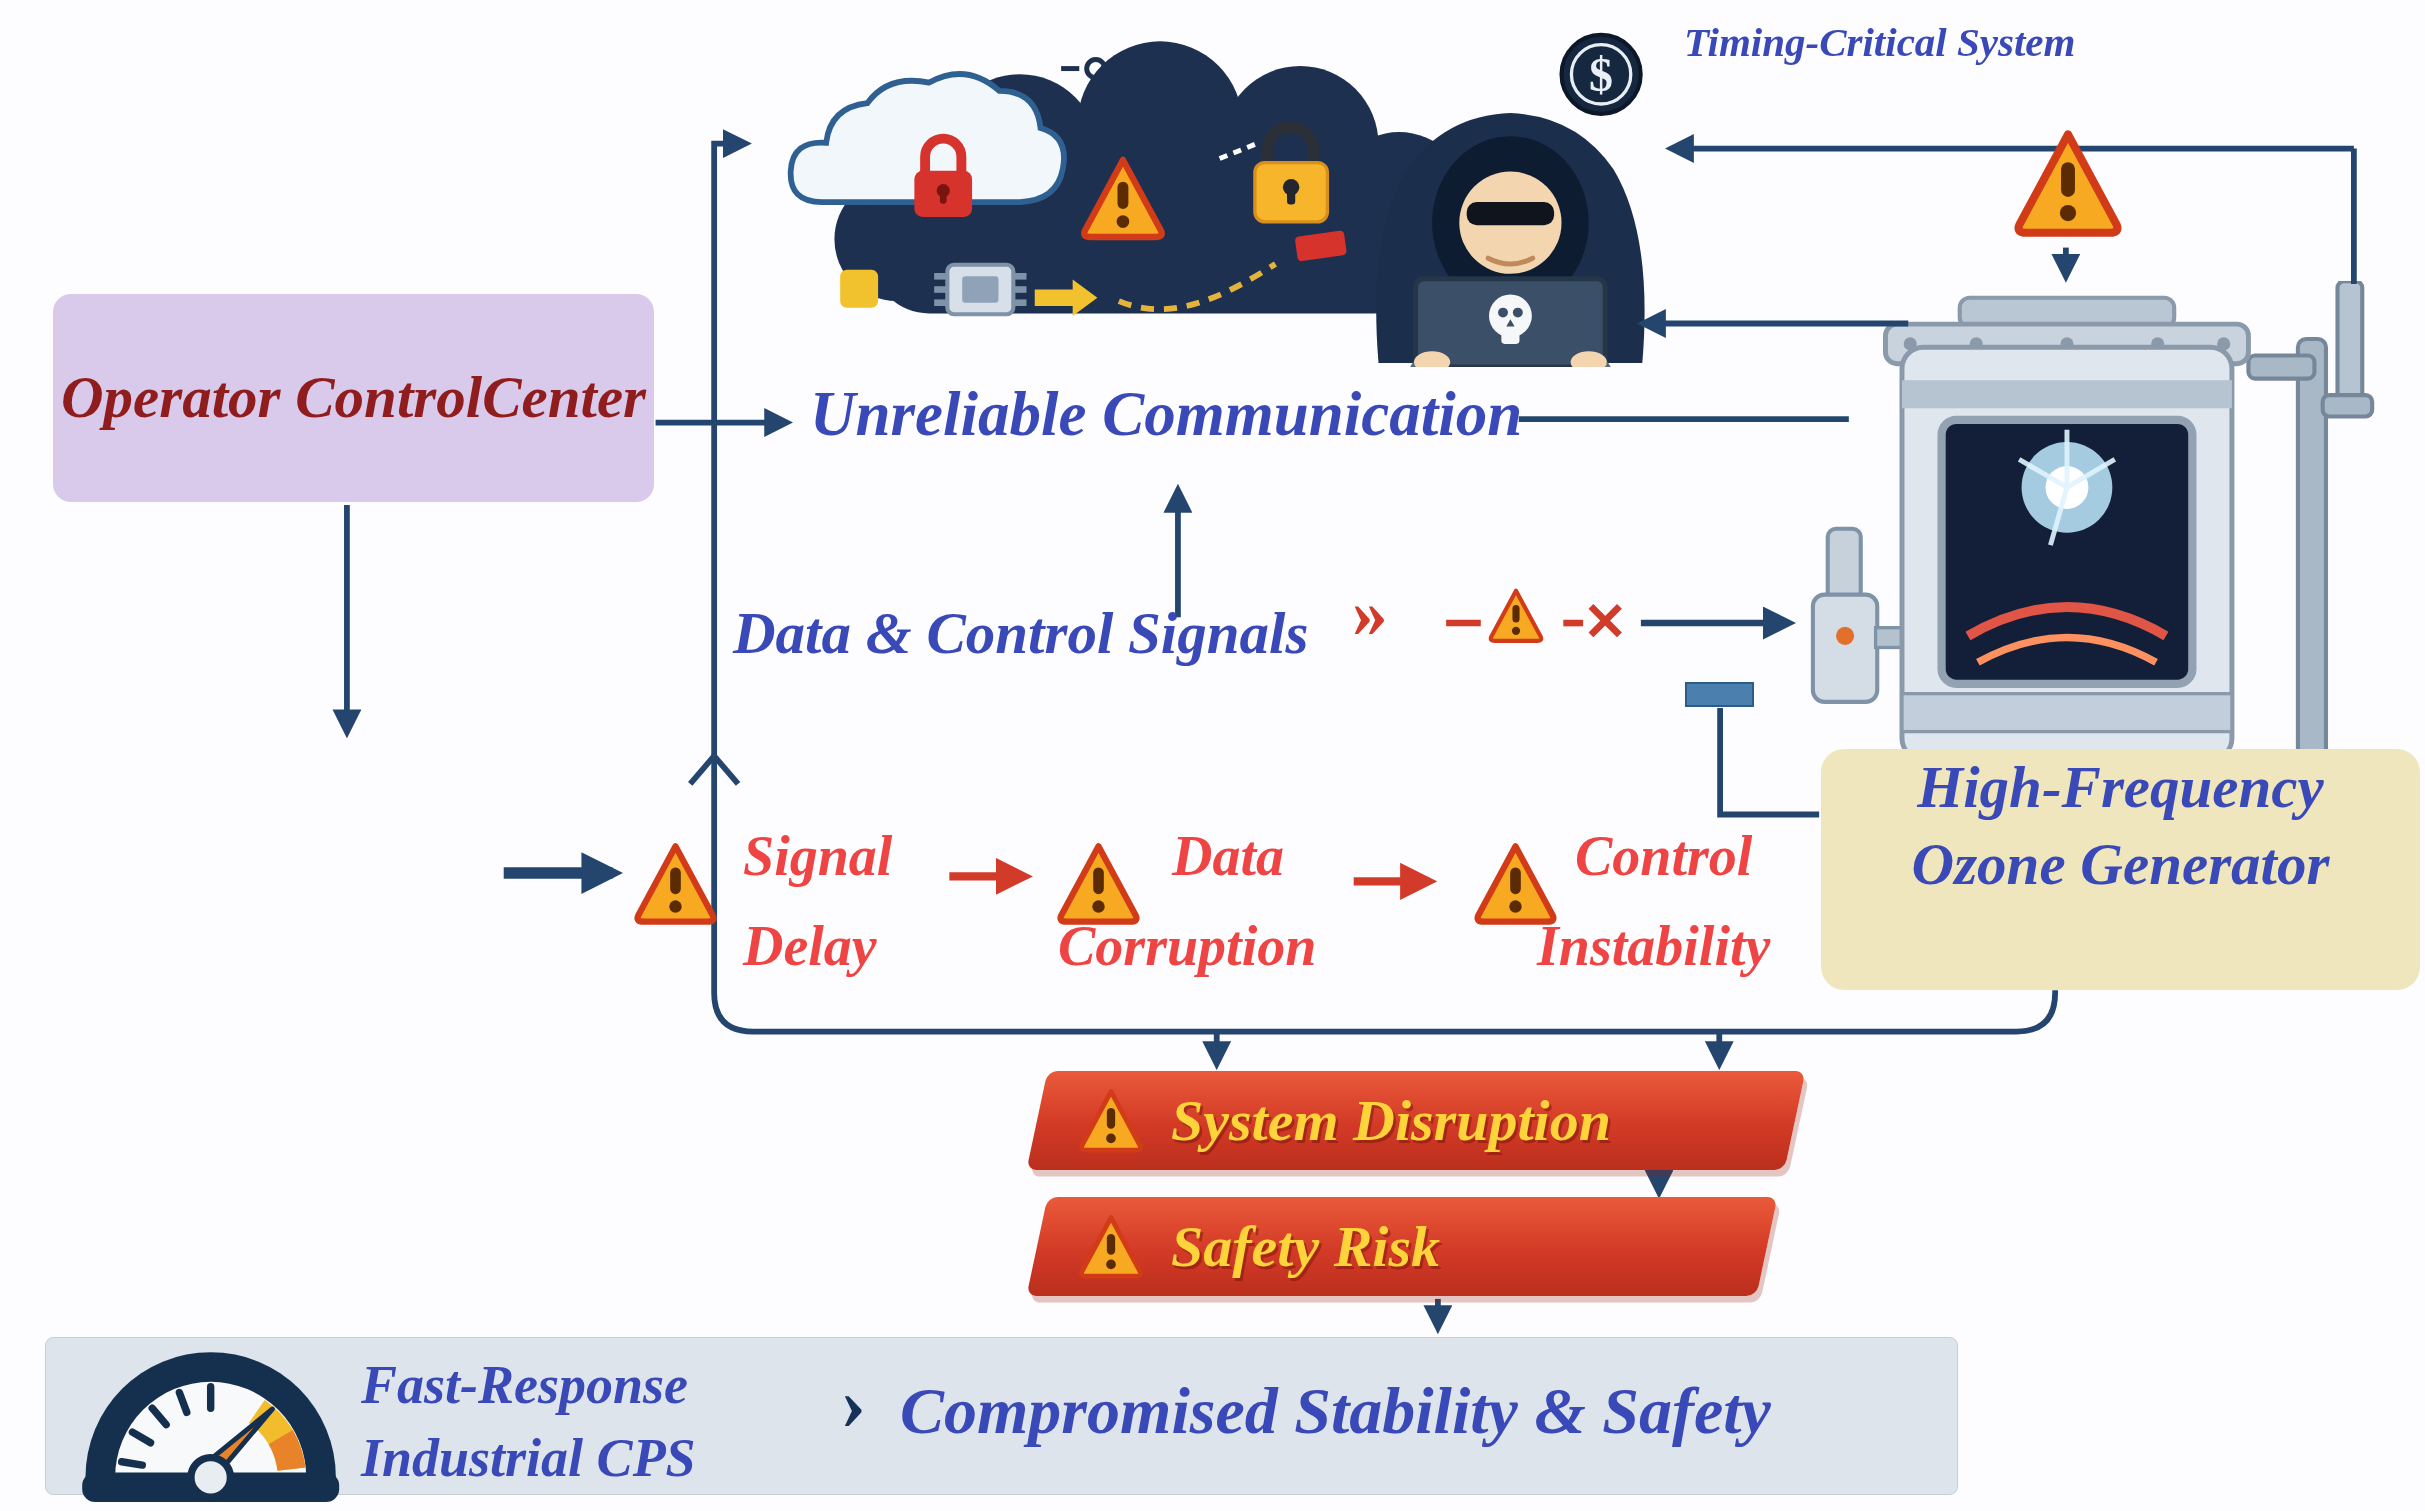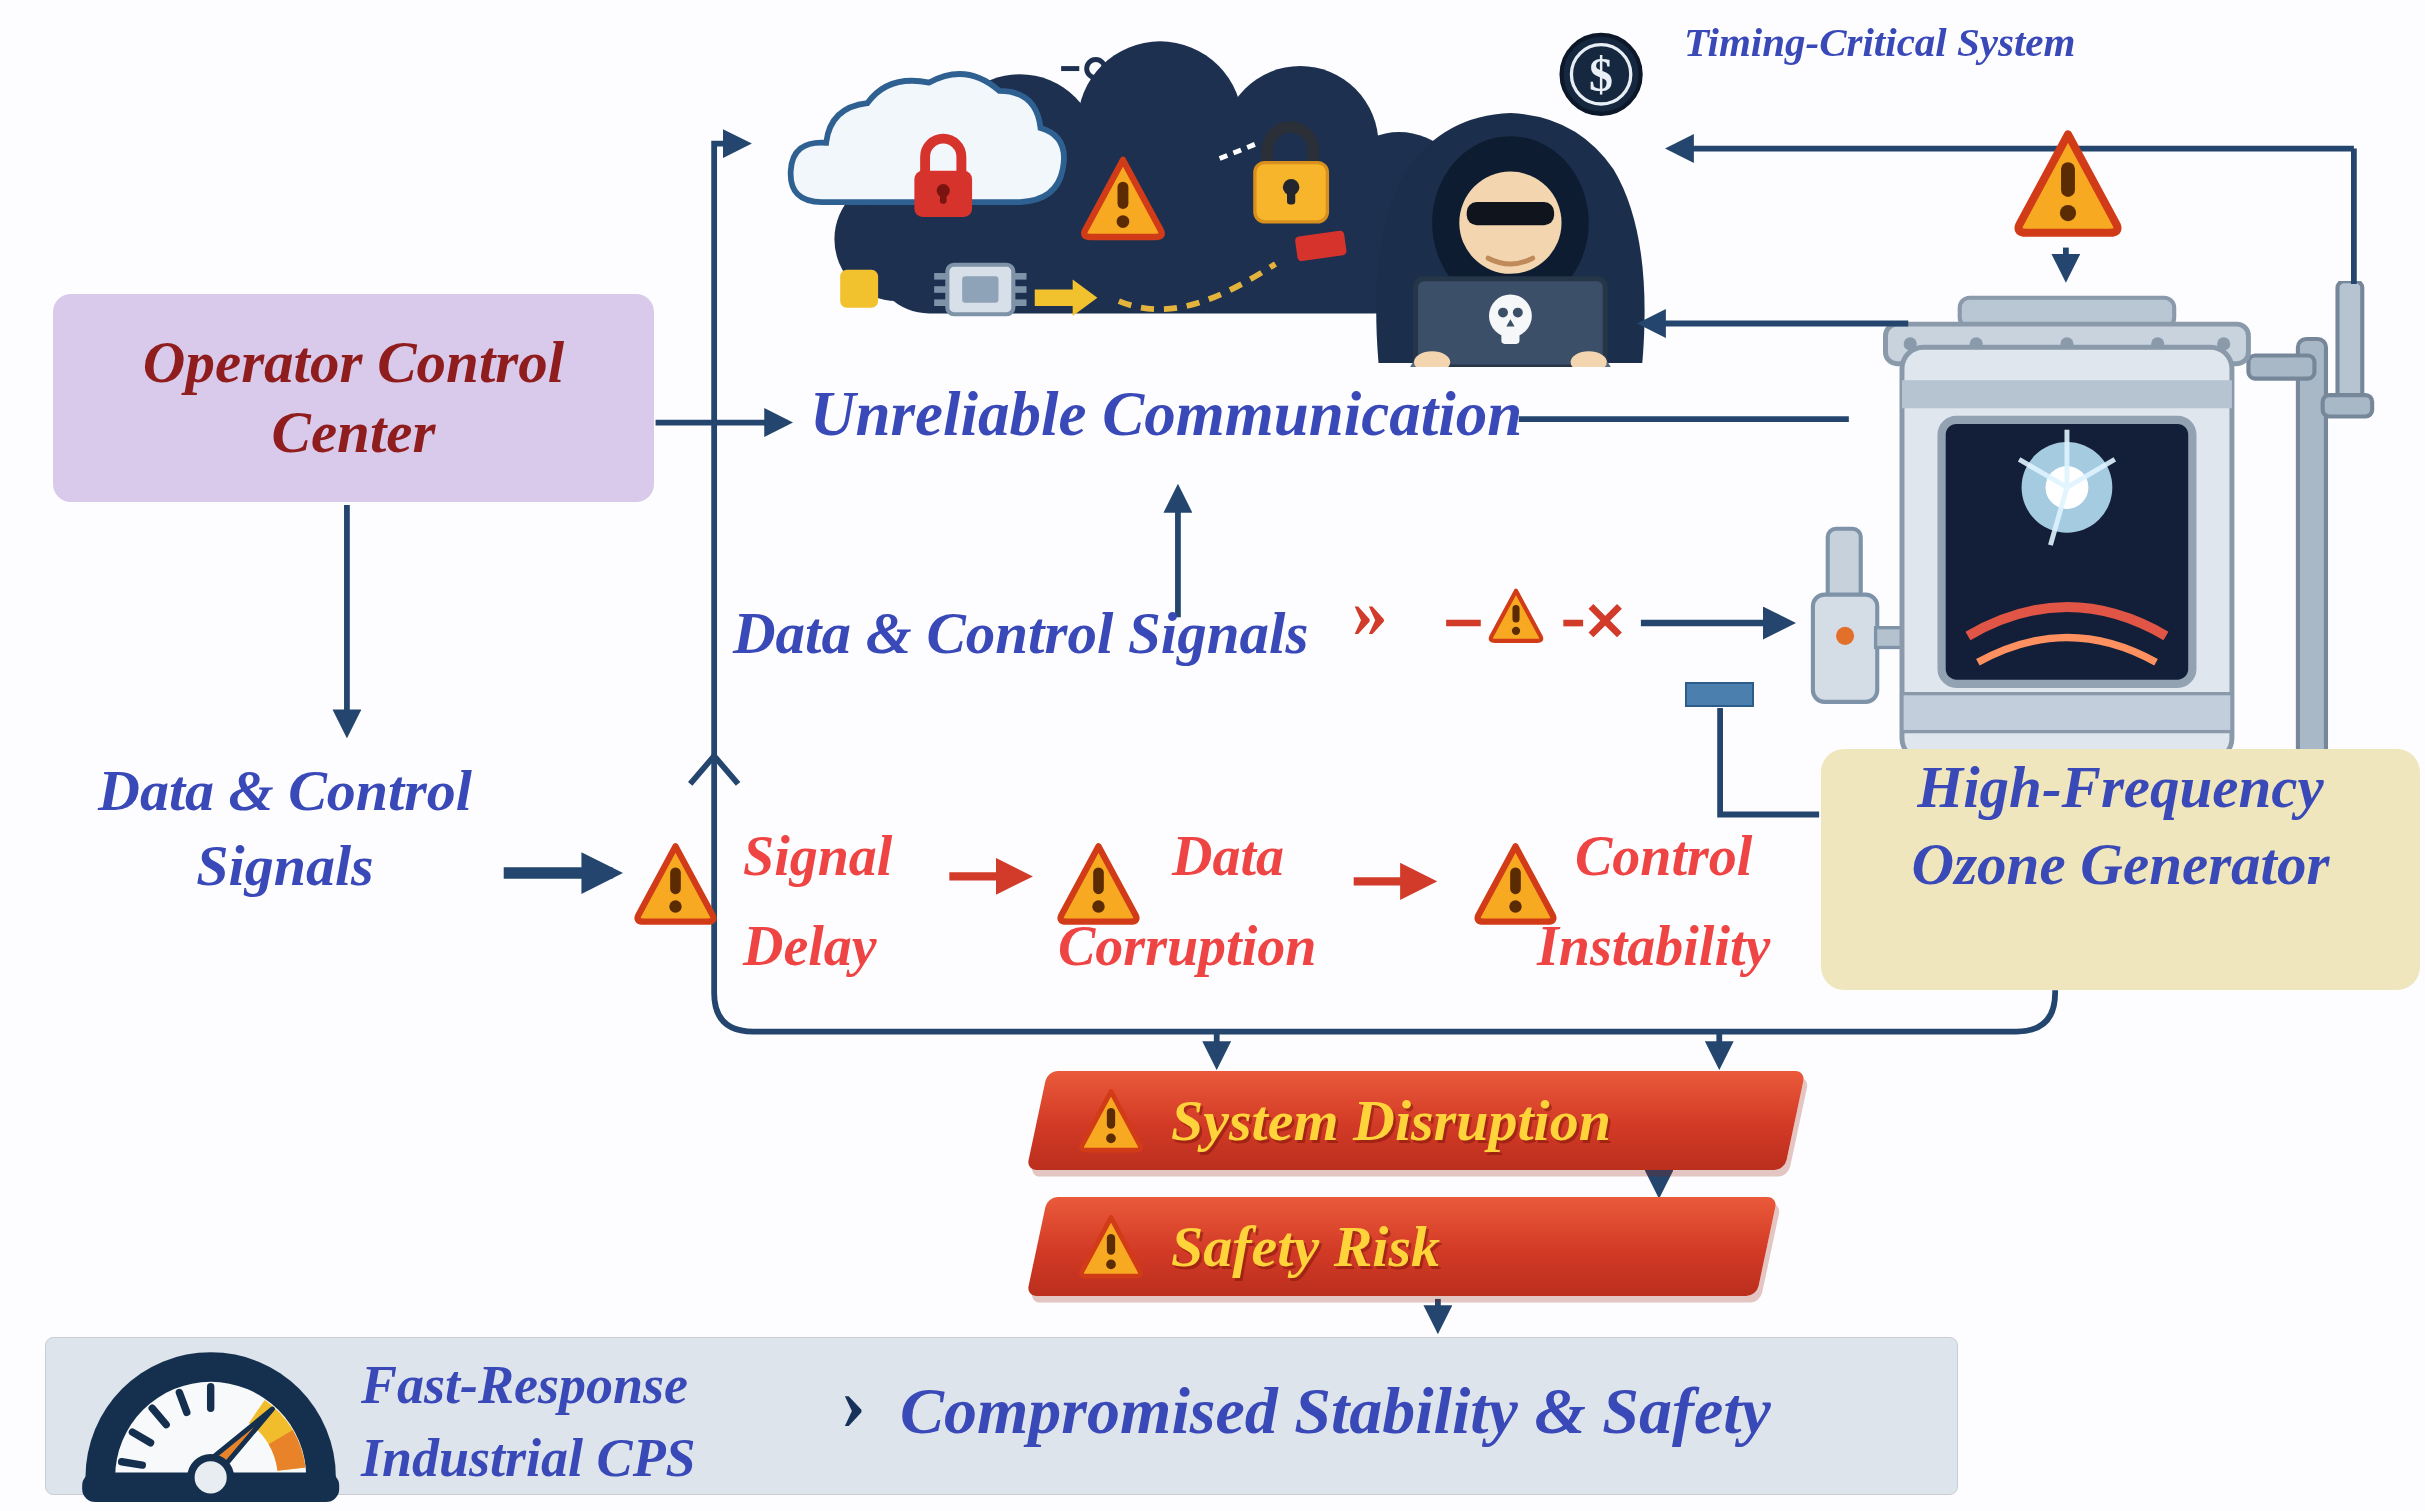--- a/index.html
+++ b/index.html
@@ -9,21 +9,21 @@
   }
   .canvas *{box-sizing:border-box;}
   .abs{position:absolute;}
   .lbl{position:absolute;color:#3a49b8;font-style:italic;font-weight:bold;white-space:nowrap;z-index:6;}
   .timing{left:1684px;top:18px;font-size:41px;}
   .unreliable{left:810px;top:378px;font-size:63px;}
   .mid-signals{left:733px;top:599px;font-size:59px;}
   .left-signals{left:25px;top:753px;width:520px;text-align:center;z-index:6;}
   .left-signals div{color:#3a49b8;font-style:italic;font-weight:bold;font-size:58px;line-height:1.3;}
   .op-box{left:53px;top:294px;width:601px;height:208px;background:#d9c9ea;border-radius:18px;
-    display:flex;flex-direction:column;align-items:center;justify-content:center;z-index:4;}
+    display:flex;align-items:center;justify-content:center;z-index:4;}
   .op-box div{color:#8f1d1d;font-style:italic;font-weight:bold;font-size:59px;line-height:1.18;}
   .ozone-box{left:1821px;top:749px;width:599px;height:241px;background:#efe6bd;border-radius:23px;
     display:flex;flex-direction:column;align-items:center;justify-content:flex-start;z-index:5;}
   .ozone-box div{color:#3a49b8;font-style:italic;font-weight:bold;font-size:59px;line-height:1.3;}
   .warn-icon{position:absolute;z-index:6;}
   .wtext{position:absolute;color:#ef4444;font-style:italic;font-weight:bold;font-size:56px;white-space:nowrap;z-index:6;}
   .mark{position:absolute;color:#d23b2a;font-weight:bold;z-index:7;font-style:normal;}
   .banner{position:absolute;transform:skewX(-12deg);background:linear-gradient(180deg,#ea5a3a 0%,#d23a26 55%,#bb2f1d 100%);
     border-radius:10px;display:flex;align-items:center;gap:21.5px;padding:0 36px;z-index:5;
     box-shadow:5px 6.6px 0 rgba(150,30,10,0.25);}
@@ -213,24 +213,20 @@
     <div>Center</div>
   </div>
   <div class="lbl unreliable">Unreliable Communication</div>
   <div class="lbl mid-signals">Data &amp; Control Signals</div>
   <span class="mark" style="left:1352px;top:573px;font-size:71px;">»</span>
   <svg class="warn-icon" style="left:1484px;top:586px" width="64" height="59" viewBox="0 0 78 72">
       <use href="#warn"></use>
     </svg>
   <span class="mark" style="left:1583px;top:591px;font-size:53px;">✕</span>
 
-  <div class="abs left-signals">
-    <div>Data &amp; Control</div>
-    <div>Signals</div>
-  </div>
 
   <svg class="warn-icon" style="left:627px;top:839px" width="97" height="89" viewBox="0 0 118 108">
       <use href="#warn"></use>
     </svg>
   <span class="wtext" style="left:743px;top:824px">Signal</span>
   <span class="wtext" style="left:743px;top:914px">Delay</span>
 
   <svg class="warn-icon" style="left:1050px;top:839px" width="97" height="89" viewBox="0 0 118 108">
       <use href="#warn"></use>
     </svg>

